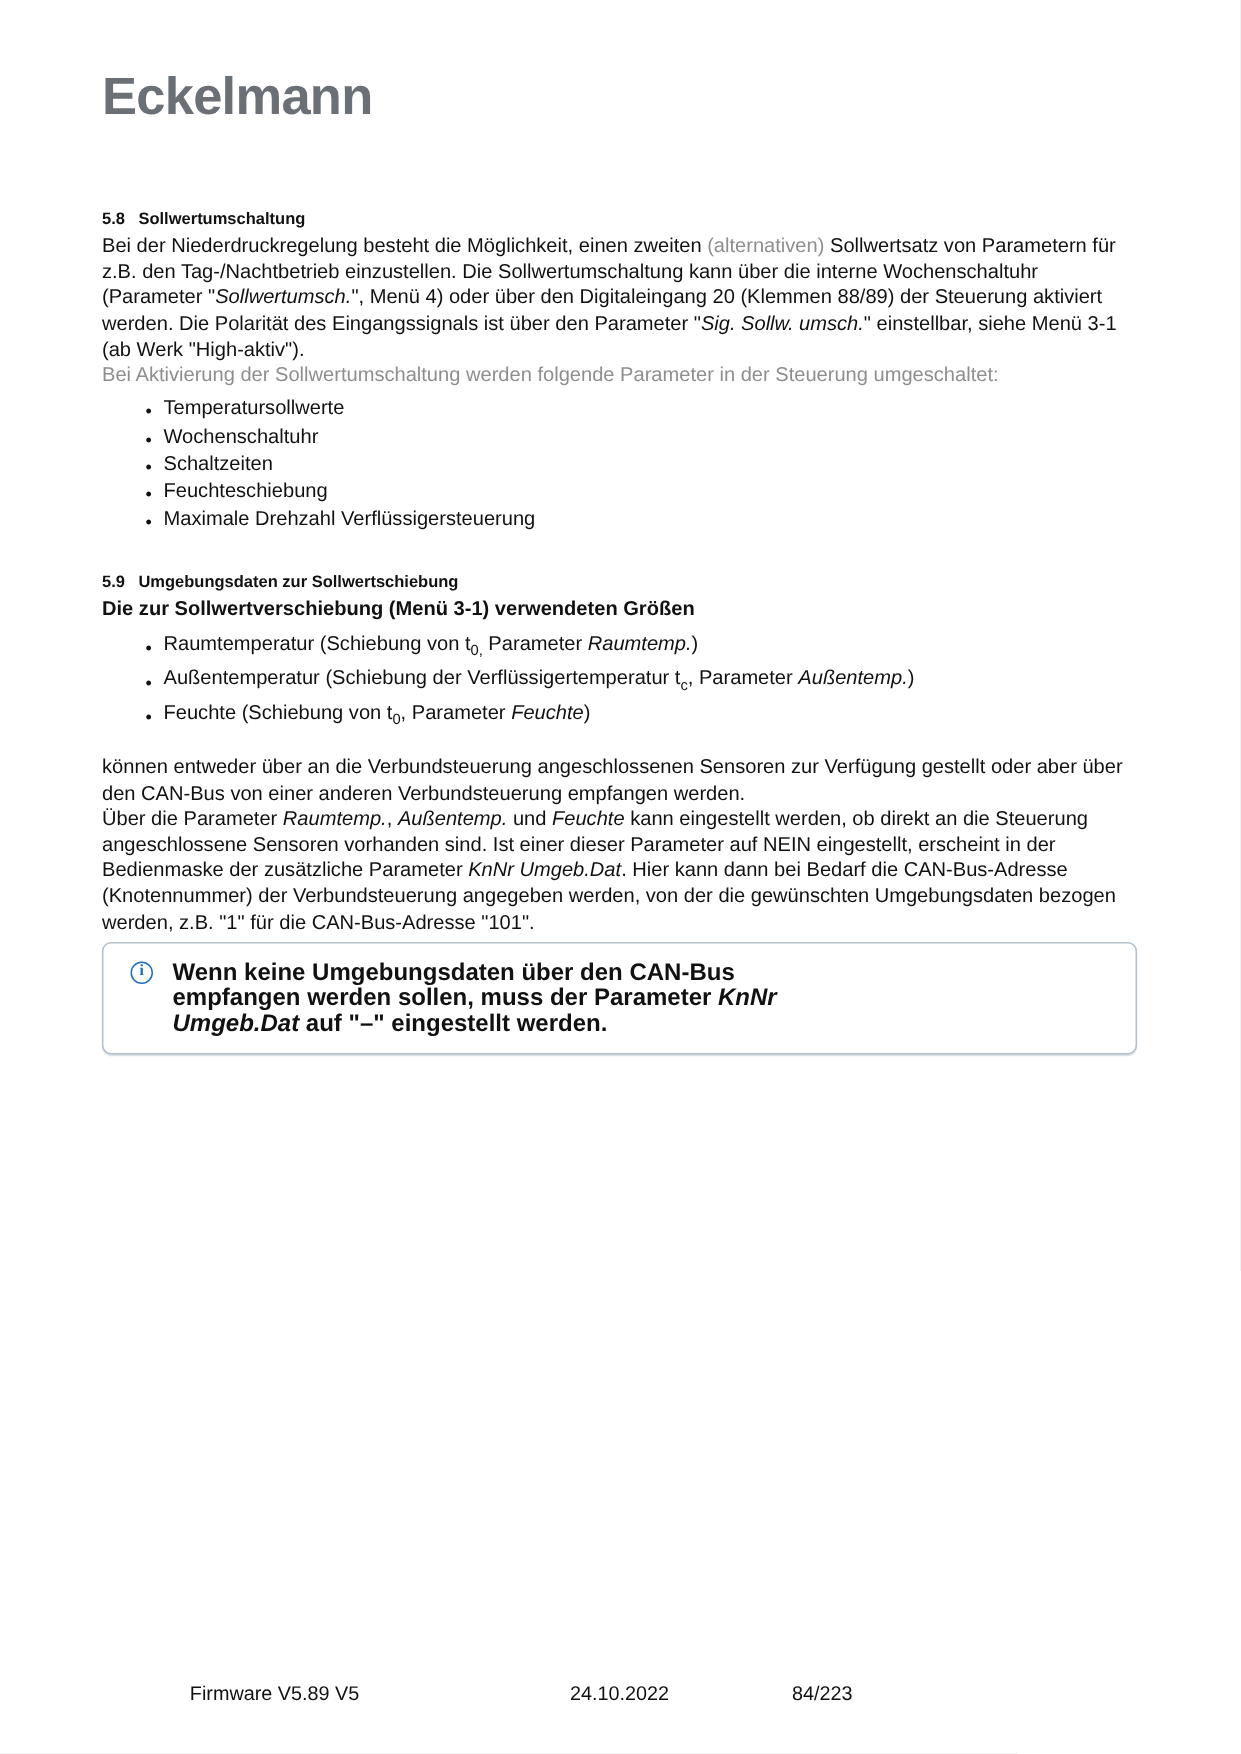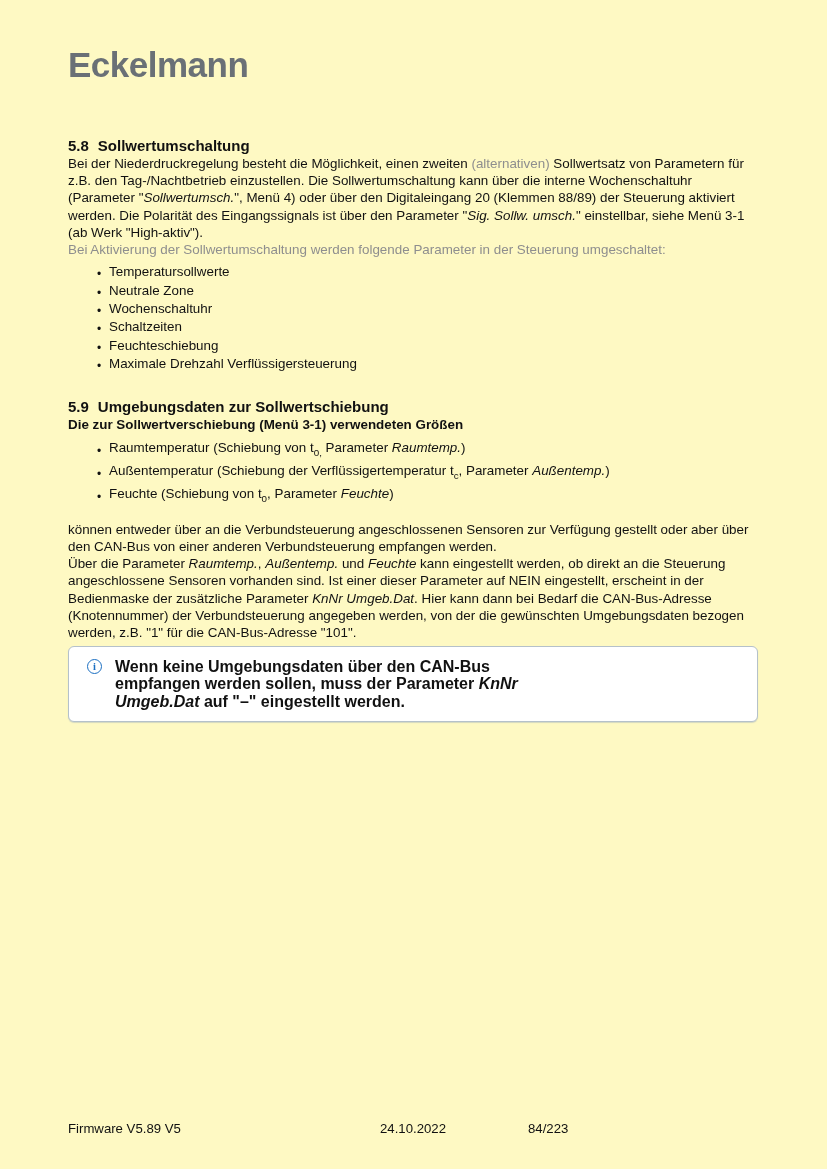--- a/index.html
+++ b/index.html
@@ -1,42 +1,42 @@
 <!DOCTYPE html>
 <html style="--text: #111111; --muted-gray: #8e8e8e; --logo-gray: #6a7076; --info-blue: #1b6fc2; --note-border: #b5c1ca;"><head>
 <meta charset="utf-8">
 <style>
   * { box-sizing: border-box; }
   html, body { margin: 0; padding: 0; background: #e8e8e8; }
   .page {
     position: relative;
     width: 827px;
     height: 1169px;
-    background: #fef9c3;
+    background: #ffffff;
     font-family: "Liberation Sans", sans-serif;
     color: var(--text, #111111);
     overflow: hidden;
     margin: 0 auto;
   }
   .content {
     position: absolute;
     left: 68px;
     top: 0;
     width: 690px;
   }
   .logo {
     margin-top: 45px;
     font-size: 35px;
     line-height: 40px;
     font-weight: 700;
     letter-spacing: -0.5px;
     color: var(--logo-gray, #6a7076);
   }
   h2 {
-    font-size: 15px;
+    font-size: 11px;
     line-height: 18px;
     font-weight: 700;
     margin: 0;
     color: var(--text, #111111);
   }
   .h58 { margin-top: 52px; }
   .h59 { margin-top: 24px; }
   .hnum { margin-right: 9px; }
   p.body {
     margin: 0;
@@ -110,41 +110,40 @@
   }
   footer.page-footer {
     position: absolute;
     left: 68px;
     width: 690px;
     top: 1121px;
     display: flex;
     font-size: 13.2px;
     line-height: 16px;
   }
-  .foot-left   { flex: 1; text-align: left; }
+  .foot-left   { flex: 1; text-align: center; }
   .foot-center { flex: 1; text-align: center; }
   .foot-right  { flex: 1; }
 </style>
 </head>
 <body>
 
 <div class="page">
   <div class="content">
 
     <div class="logo">Eckelmann</div>
 
     <section>
       <h2 class="h58">
         <span class="hnum">5.8</span><span>Sollwertumschaltung</span>
       </h2>
       <p class="body mt-p1"><span>Bei der Niederdruckregelung besteht die Möglichkeit, einen zweiten </span><span class="g">(alternativen)</span><span> Sollwertsatz von Parametern für z.B. den Tag-/Nachtbetrieb einzustellen. Die Sollwertumschaltung kann über die interne Wochenschaltuhr (Parameter "</span><span class="i">Sollwertumsch.</span><span>", Menü 4) oder über den Digitaleingang 20 (Klemmen 88/89) der Steuerung aktiviert werden. Die Polarität des Eingangssignals ist über den Parameter "</span><span class="i">Sig. Sollw. umsch.</span><span>" einstellbar, siehe Menü 3-1 (ab Werk "High-aktiv").</span></p>
       <p class="body gray mt-gray">Bei Aktivierung der Sollwertumschaltung werden folgende Parameter in der Steuerung umgeschaltet:</p>
       <ul class="bullets list1">
         <li>Temperatursollwerte</li>
-        <li>Neutrale Zone</li>
         <li>Wochenschaltuhr</li>
         <li>Schaltzeiten</li>
         <li>Feuchteschiebung</li>
         <li>Maximale Drehzahl Verflüssigersteuerung</li>
       </ul>
     </section>
 
     <section>
       <h2 class="h59">
         <span class="hnum">5.9</span><span>Umgebungsdaten zur Sollwertschiebung</span>

